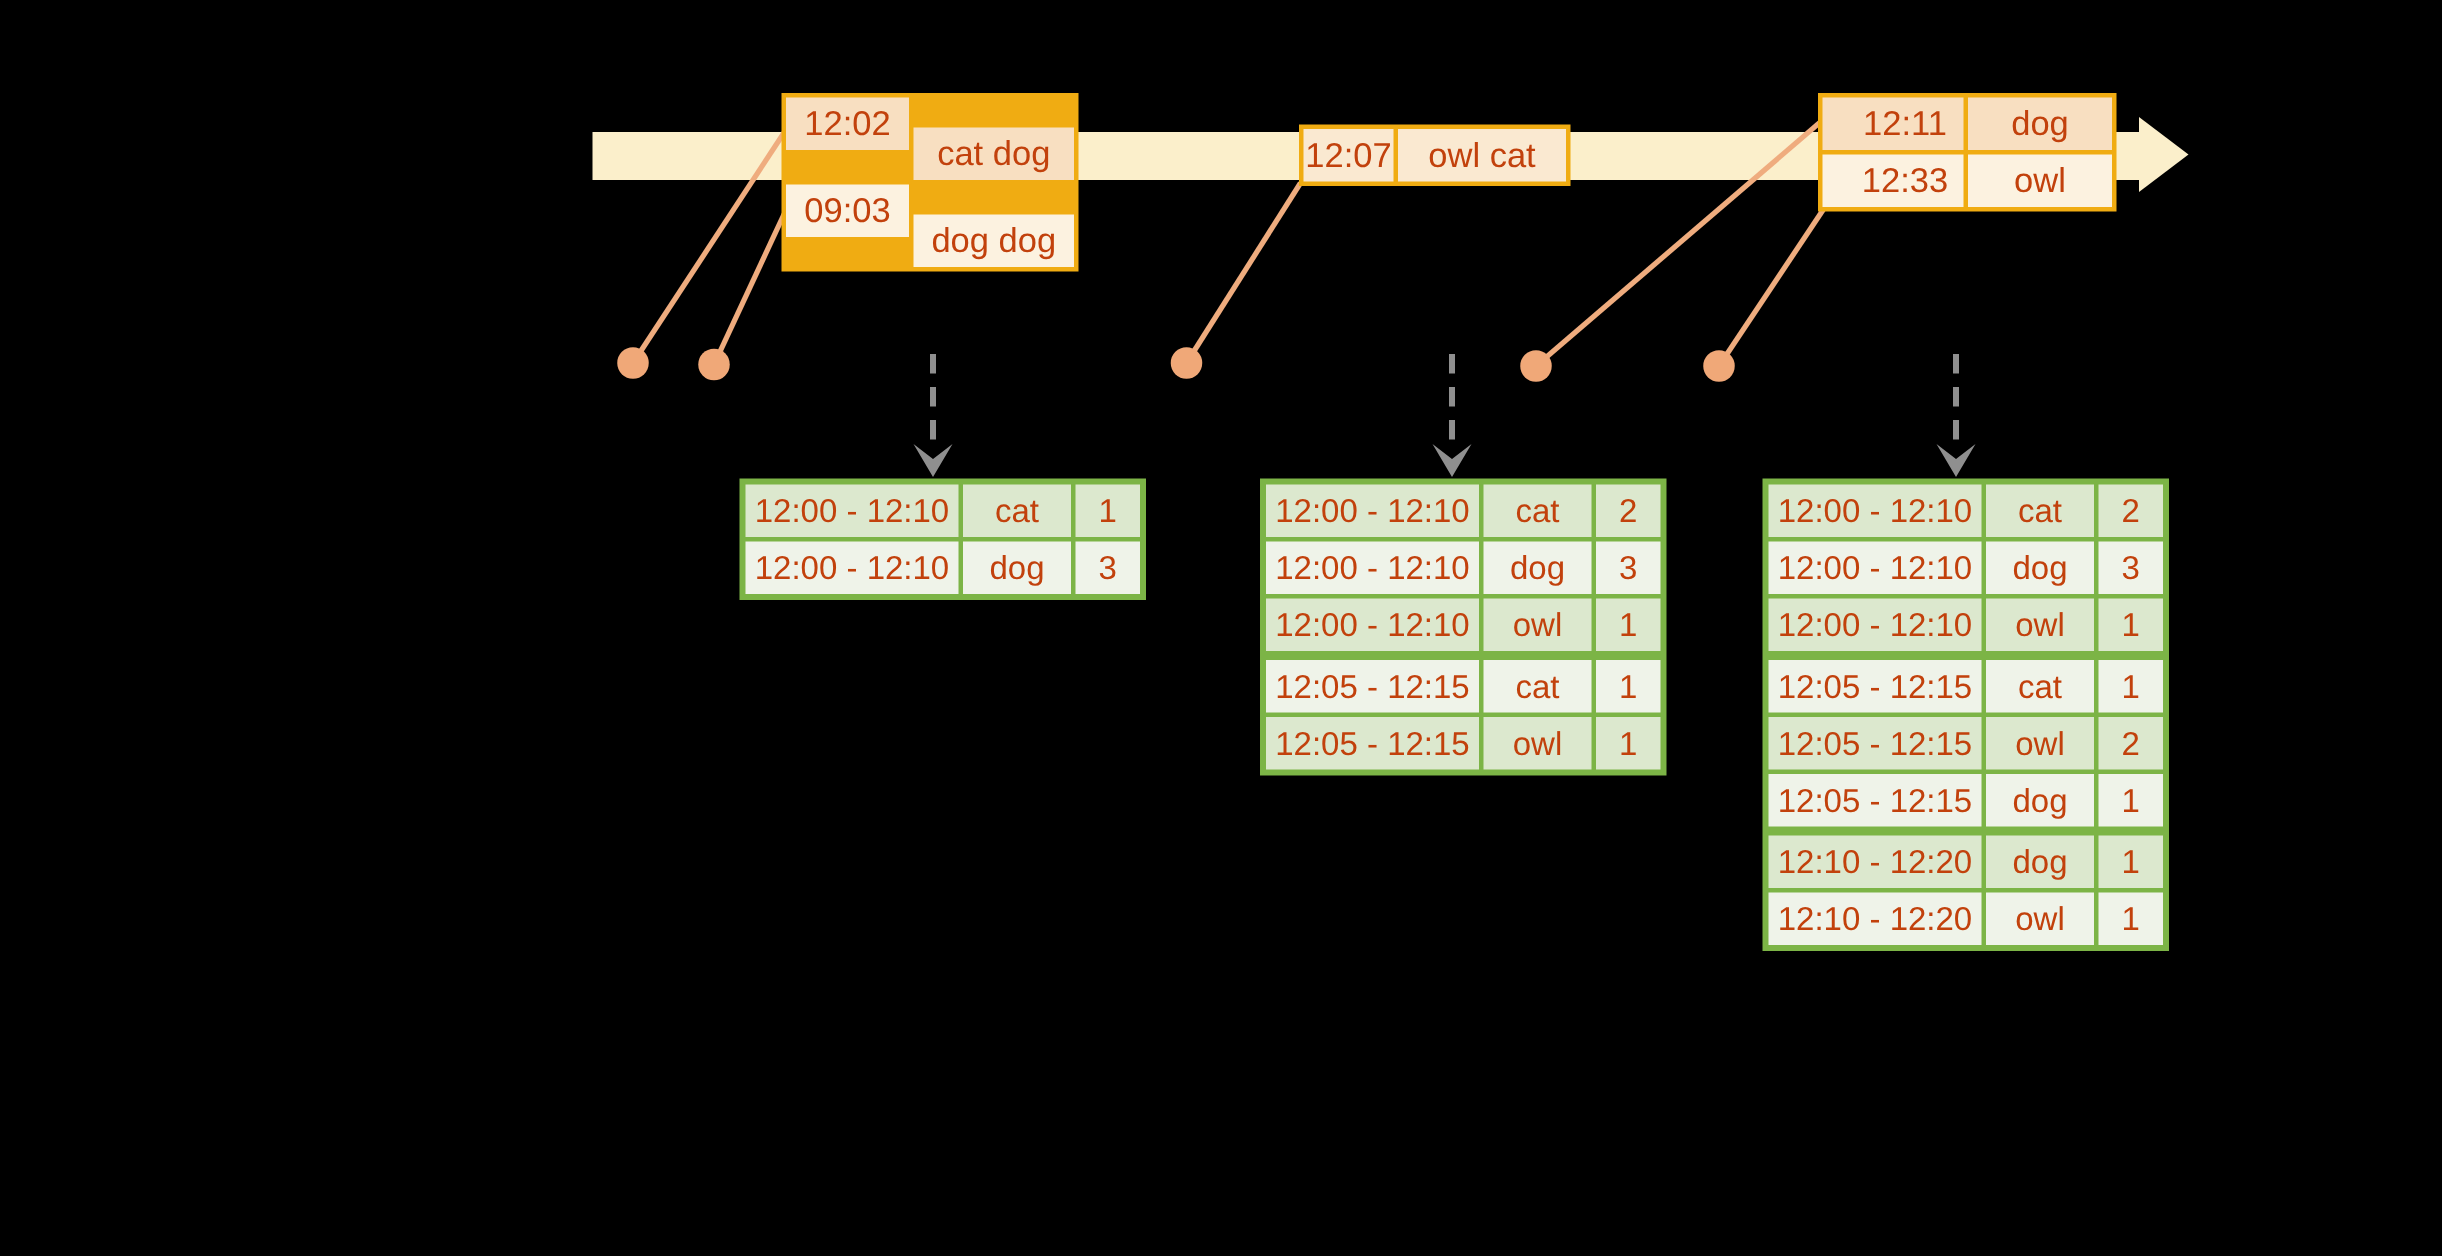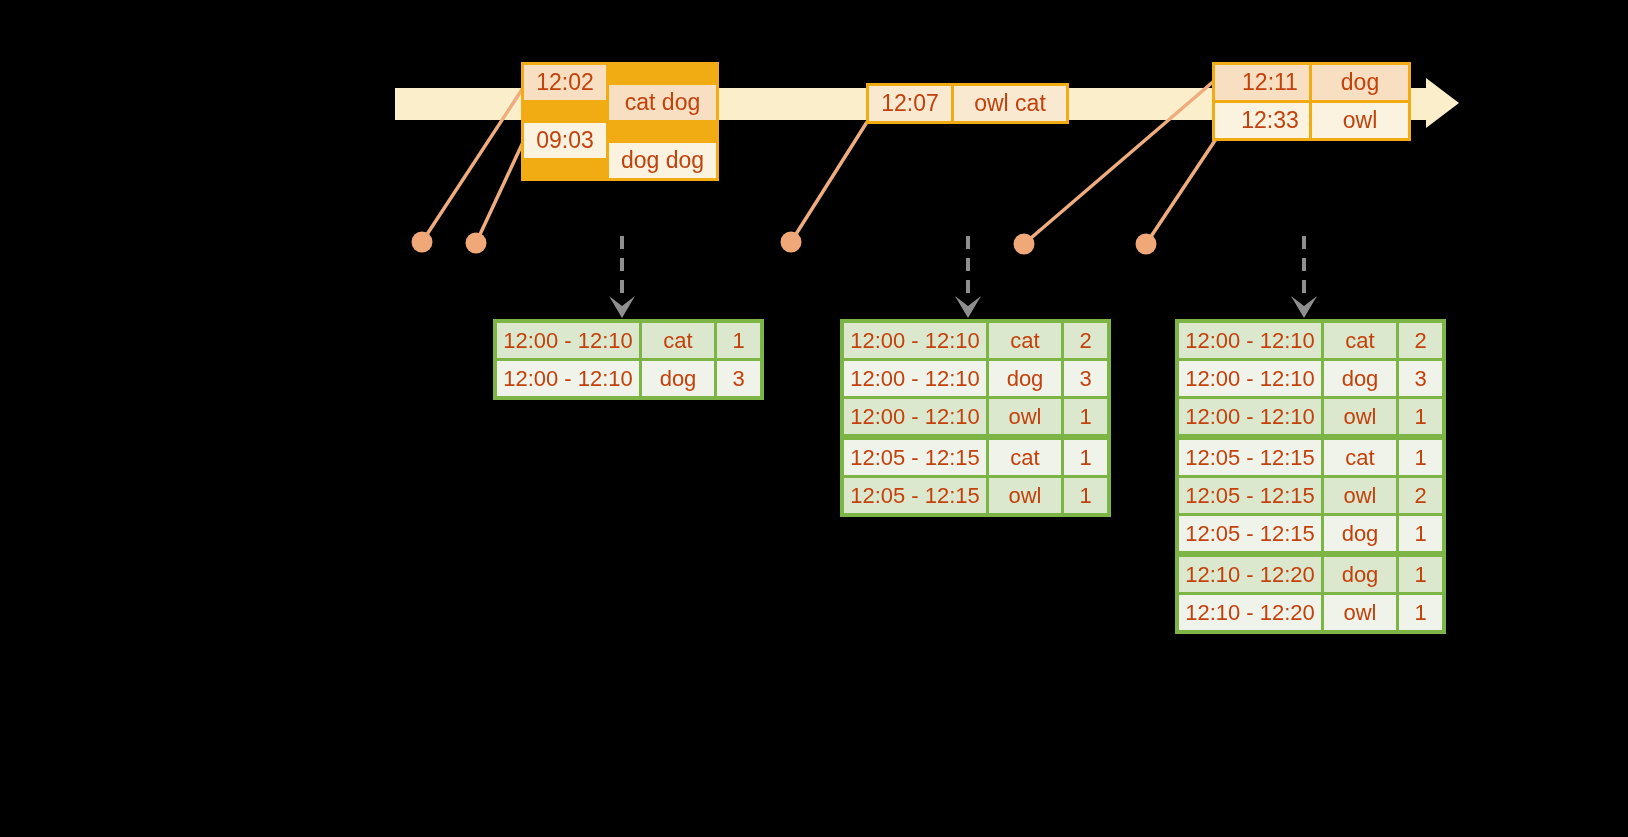--- a/index.html
+++ b/index.html
@@ -15,21 +15,21 @@
   }
   
   .overlay{position:absolute;left:0;top:0;width:1628px;height:837px;z-index:2;pointer-events:none;}
   
   .etable{position:absolute;z-index:3;background:#f0ac12;padding:3px;display:flex;flex-direction:column;gap:3px;}
   .erow{display:flex;gap:3px;}
   .ecell{height:35px;line-height:35px;text-align:center;font-size:23px;background:#fcf2e0;}
   .erow.dark .ecell{background:#f8dfc1;}
   .erow.mid  .ecell{background:#fae9d1;}
   .et1{left:521px;top:62px;}  .et1 .time{width:82px;} .et1 .words{width:107px;margin-top:20px;}
-  .et2{left:866px;top:83px;}  .et2 .time{width:82px;} .et2 .words{width:112px;}
+  .et2{left:866px;top:83px;}  .et2 .time{width:60px;} .et2 .words{width:112px;}
   .et3{left:1212px;top:62px;} .et3 .time{width:78px;padding-left:16px;} .et3 .words{width:96px;}
   
   .rtable{position:absolute;z-index:3;background:#7cb446;padding:4px;display:flex;flex-direction:column;gap:3px;}
   .rrow{display:flex;gap:3px;}
   .rrow.group-end{margin-bottom:3px;}
   .rcell{height:35px;line-height:35px;text-align:center;font-size:22px;background:#eff3e9;}
   .rrow:nth-child(odd) .rcell{background:#dce8ce;}
   .rcell.rwindow{width:142px;} .rcell.rword{width:72px;} .rcell.rcount{width:43px;}
   .rt1{left:493px;top:319px;}
   .rt2{left:840px;top:319px;}

